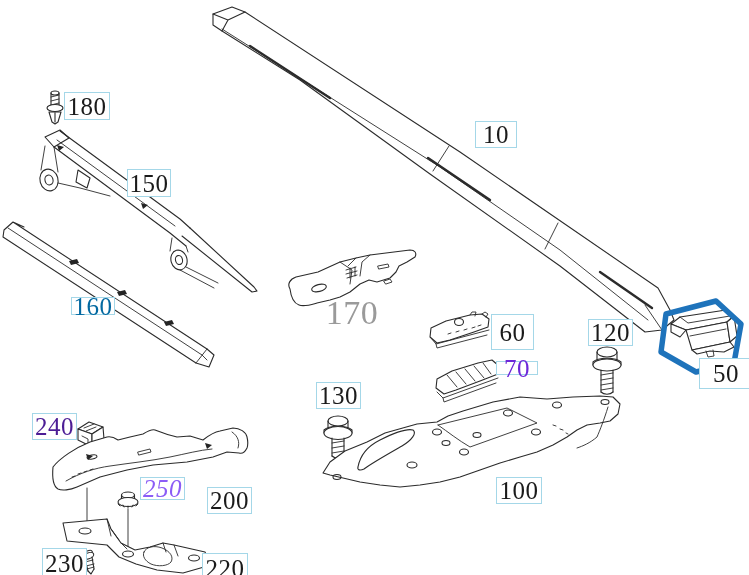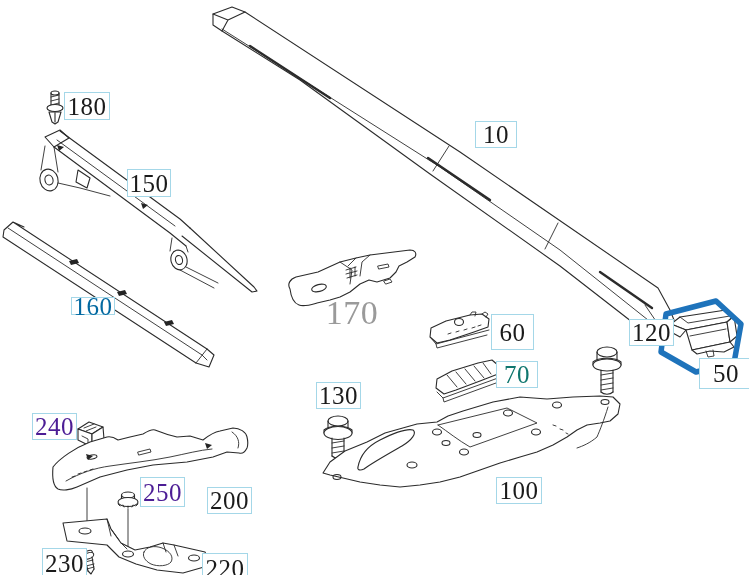--- a/index.html
+++ b/index.html
@@ -206,23 +206,23 @@
       <path class="thin" d="M118,504 l2,2 M123,505 l1,2 M128,506 l0,2 M133,505 l-1,2 M138,504 l-2,2"></path>
     </g>
   </svg>
 
   <div class="callout" style="left: 64px; top: 92px; width: 46px; height: 28px; border-color: rgb(164, 215, 232); color: rgb(26, 26, 26);">180</div>
   <div class="callout" style="left: 127px; top: 157px; width: 44px; height: 28px; border-color: rgb(164, 215, 232); color: rgb(26, 26, 26); margin-top: 12px;">150</div>
   <div class="callout" style="left: 71px; top: 297px; width: 44px; height: 18px; border-color: rgb(164, 215, 232); color: #0369a1;">160</div>
   <div class="callout muted" style="left: 328px; top: 300px; width: 48px; height: 26px; color: rgb(154, 154, 154);">170</div>
   <div class="callout" style="left: 475px; top: 121px; width: 42px; height: 27px; border-color: rgb(164, 215, 232); color: rgb(26, 26, 26);">10</div>
   <div class="callout" style="left: 491px; top: 314px; width: 43px; height: 36px; border-color: rgb(164, 215, 232); color: rgb(26, 26, 26);">60</div>
-  <div class="callout" style="left: 496px; top: 361px; width: 42px; height: 27px; border-color: rgb(164, 215, 232); color: #0f766e;">70</div>
-  <div class="callout" style="left: 588px; top: 319px; width: 45px; height: 27px; border-color: rgb(164, 215, 232); color: rgb(26, 26, 26); margin-left: 41px;">120</div>
+  <div class="callout" style="left: 496px; top: 361px; width: 42px; height: 14px; border-color: rgb(164, 215, 232); color: #6d28d9;">70</div>
+  <div class="callout" style="left: 588px; top: 319px; width: 45px; height: 27px; border-color: rgb(164, 215, 232); color: rgb(26, 26, 26);">120</div>
   <div class="callout" style="left: 699px; top: 358px; width: 54px; height: 31px; border-color: rgb(164, 215, 232); color: rgb(26, 26, 26);">50</div>
   <div class="callout" style="left: 316px; top: 382px; width: 45px; height: 27px; border-color: rgb(164, 215, 232); color: rgb(26, 26, 26);">130</div>
   <div class="callout" style="left: 496px; top: 477px; width: 46px; height: 27px; border-color: rgb(164, 215, 232); color: rgb(26, 26, 26);">100</div>
   <div class="callout" style="left: 32px; top: 413px; width: 45px; height: 27px; border-color: rgb(164, 215, 232); color: #4c1d95;">240</div>
   <div class="callout" style="left: 207px; top: 453px; width: 45px; height: 27px; border-color: rgb(164, 215, 232); color: rgb(26, 26, 26); margin-top: 34px;">200</div>
-  <div class="callout" style="left: 140px; top: 477px; width: 45px; height: 30px; border-color: rgb(164, 215, 232); color: #4c1d95;">250</div>
+  <div class="callout" style="left: 140px; top: 477px; width: 45px; height: 23px; border-color: rgb(164, 215, 232); color: #8b5cf6; font-style: italic;">250</div>
   <div class="callout" style="left: 42px; top: 548px; width: 45px; height: 30px; border-color: rgb(164, 215, 232); color: rgb(26, 26, 26);">230</div>
   <div class="callout" style="left: 202px; top: 553px; width: 46px; height: 30px; border-color: rgb(164, 215, 232); color: rgb(26, 26, 26);">220</div>
 </div>
 
 </body></html>

